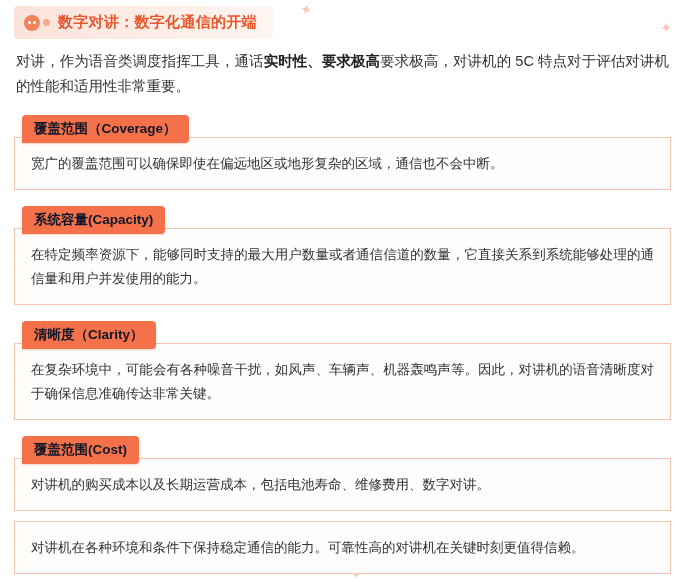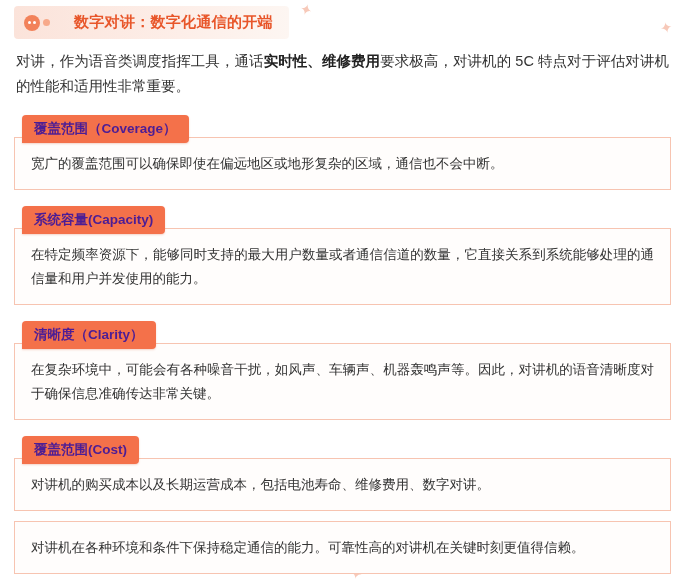--- a/index.html
+++ b/index.html
@@ -33,21 +33,21 @@
   .deco.d1 { left: 300px; top: 2px; transform: rotate(18deg); }
   .deco.d2 { left: 660px; top: 20px; transform: rotate(-14deg); }
   .deco.d3 { left: 350px; top: 566px; transform: rotate(12deg); }
 
   
   .header {
     margin: 0;
     padding: 7px 16px 7px 10px;
     display: inline-flex;
     align-items: center;
-    gap: 24px;
+    gap: 8px;
     background: linear-gradient(to right, #fbe3da 0%, #fdeee8 60%, #fdf6f2 100%);
     border-radius: 4px;
     position: relative;
     top: 6px;
   }
   .header .dots {
     display: inline-flex;
     align-items: center;
     gap: 3px;
     width: 26px;
@@ -101,21 +101,21 @@
   }
 
   
   .section {
     margin-top: 16px;
     position: relative;
   }
   .tag {
     display: inline-block;
     background: #f4714a;
-    color: #4c1d95;
+    color: #0f172a;
     font-size: 13.5px;
     font-weight: bold;
     padding: 5px 12px 5px 12px;
     border-radius: 4px 4px 4px 0;
     position: relative;
     z-index: 3;
     margin-left: 8px;
     box-shadow: 0 1px 2px rgba(214, 90, 50, 0.25);
   }
   .panel {
@@ -145,21 +145,21 @@
   <span class="deco d3">✦</span>
 
   <div class="header">
     <span class="dots">
       <span class="circle"></span>
         <span class="small"></span>
     </span>
     <span class="header-title">数字对讲：数字化通信的开端</span>
   </div>
 
-  <p class="intro"><span>对讲，作为语音类调度指挥工具，通话</span><b>实时性、维修费用</b><span>要求极高，对讲机的 5C 特点对于评估对讲机的性能和适用性非常重要。</span></p>
+  <p class="intro"><span>对讲，作为语音类调度指挥工具，通话</span><b>实时性、要求极高</b><span>要求极高，对讲机的 5C 特点对于评估对讲机的性能和适用性非常重要。</span></p>
 
   <div class="section">
     <span class="tag">覆盖范围（Coverage）</span>
     <div class="panel">
       <p>宽广的覆盖范围可以确保即使在偏远地区或地形复杂的区域，通信也不会中断。</p>
     </div>
   </div>
 
   <div class="section">
     <span class="tag">系统容量(Capacity)</span>

